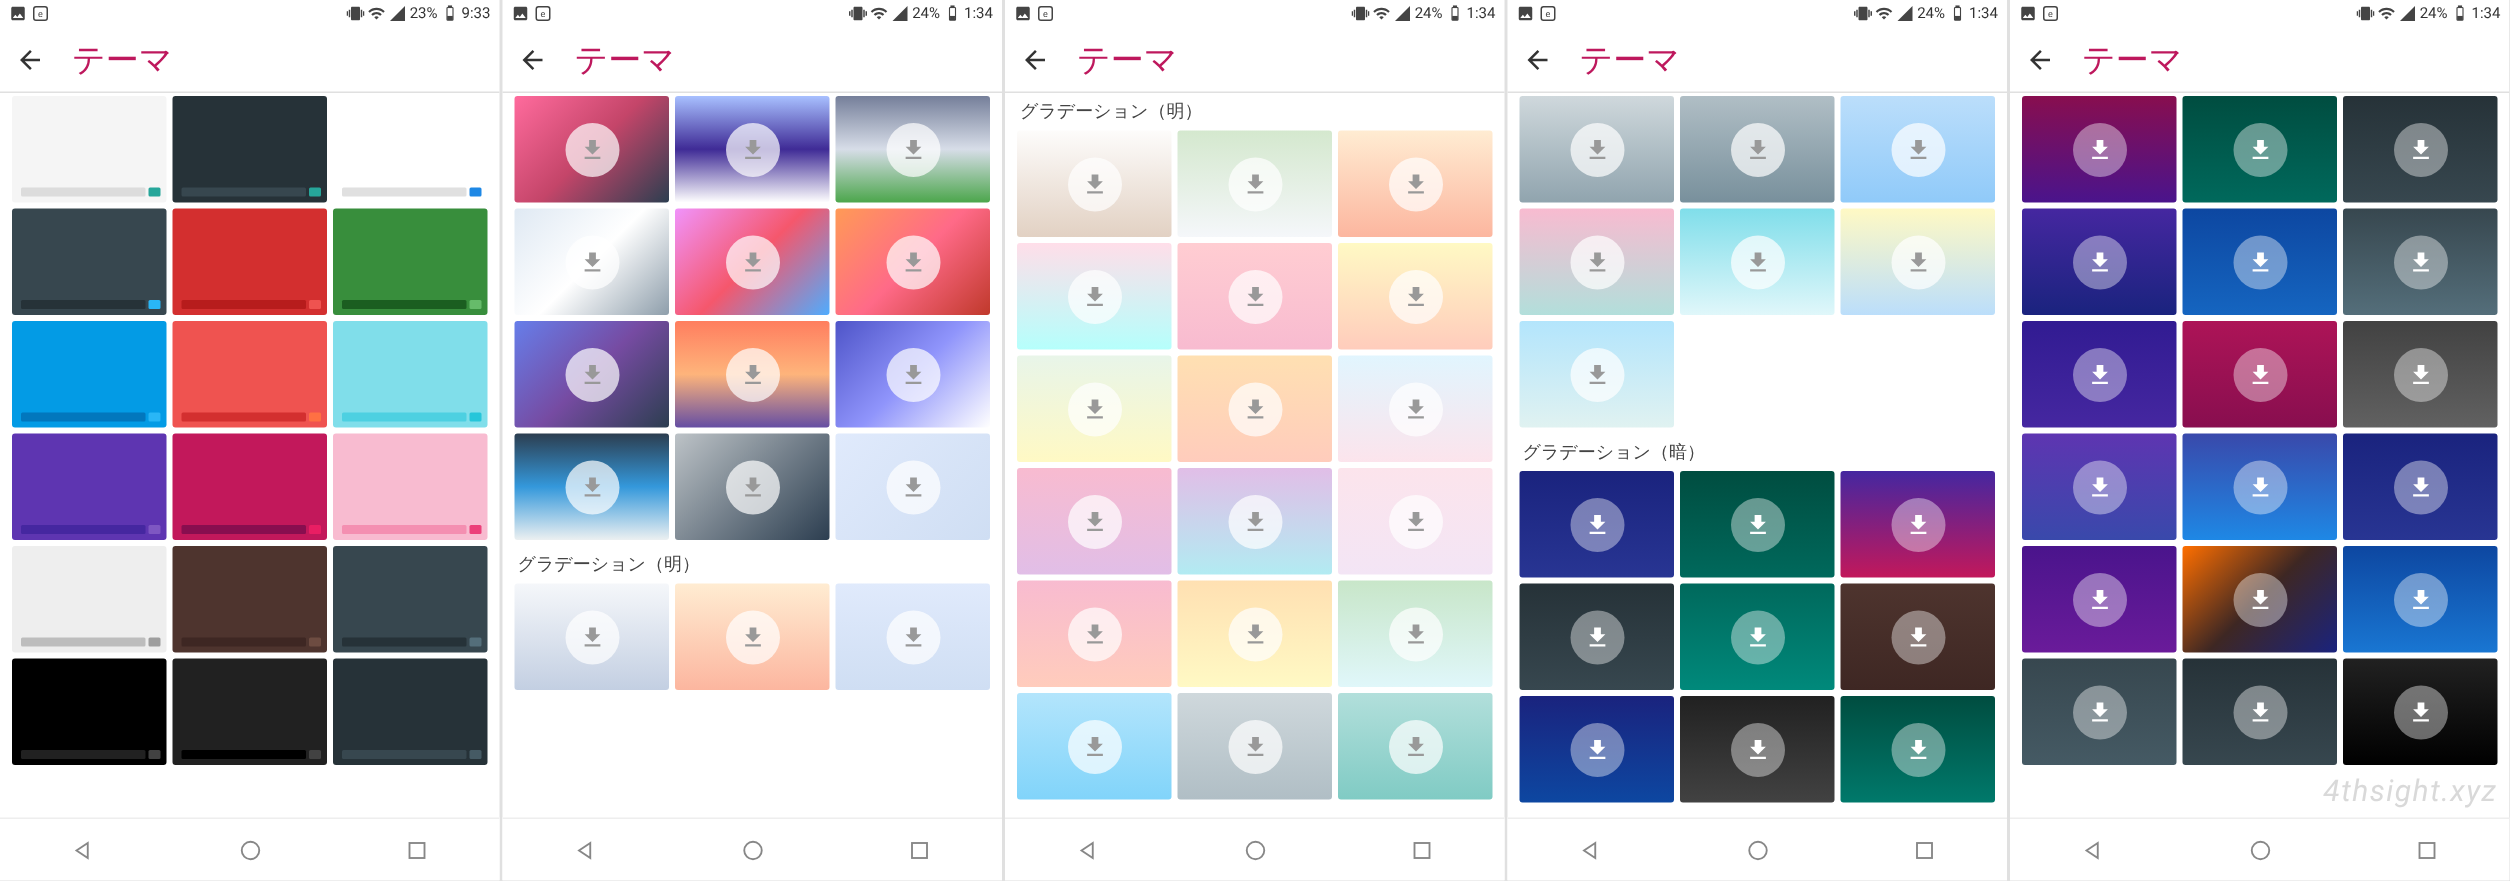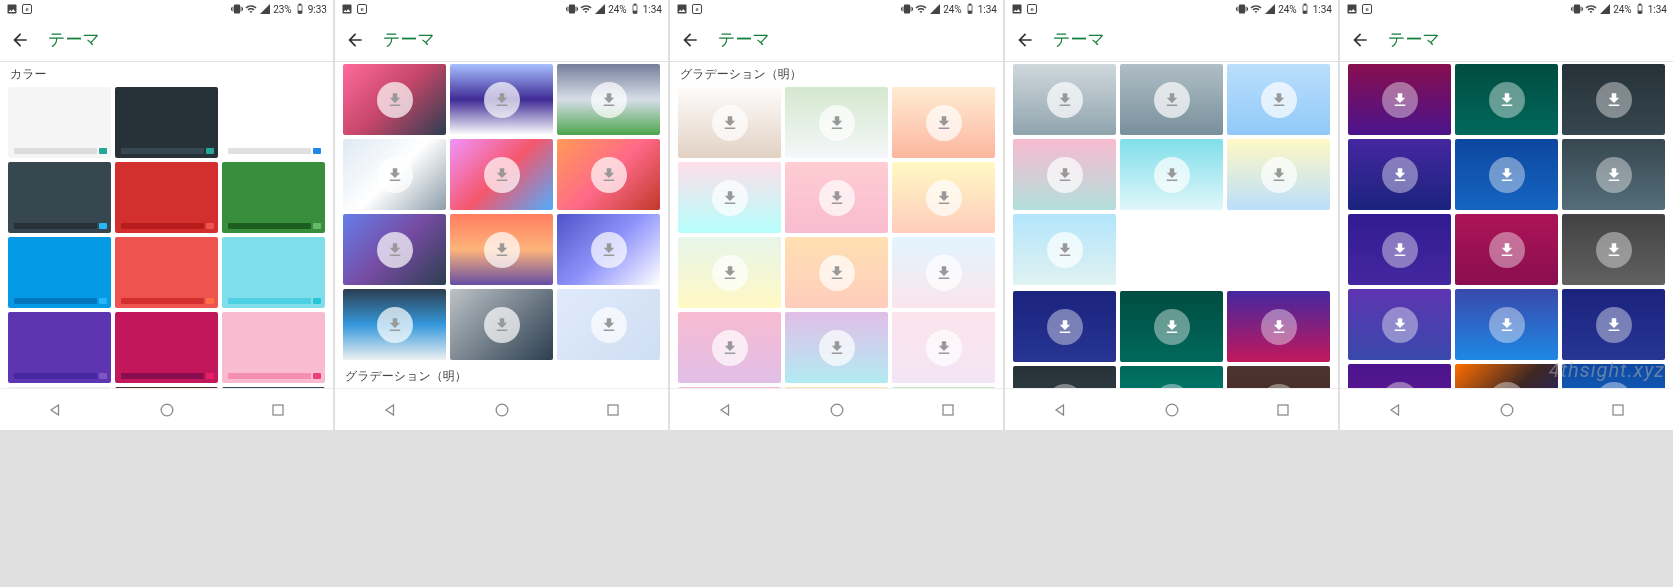--- a/index.html
+++ b/index.html
@@ -6,21 +6,21 @@
 body {
   font-family: -apple-system, BlinkMacSystemFont, "Segoe UI", Roboto, sans-serif;
   background: #e0e0e0;
   display: flex;
   gap: 2px;
   width: 1673px;
   height: 587px;
 }
 .phone {
   width: 333px;
-  height: 430px;
+  height: 587px;
   background: #fff;
   display: flex;
   flex-direction: column;
   position: relative;
 }
 .status-bar {
   height: 18px;
   display: flex;
   align-items: center;
   justify-content: space-between;
@@ -33,21 +33,21 @@
 .status-icon { width: 12px; height: 12px; display: inline-flex; align-items: center; justify-content: center; }
 .header {
   height: 44px;
   display: flex;
   align-items: center;
   padding: 0 10px;
   gap: 18px;
   border-bottom: 1px solid #e0e0e0;
 }
 .back-arrow { width: 20px; height: 20px; cursor: pointer; }
-.header-title { font-size: 17px; color: #15803d; }
+.header-title { font-size: 22px; color: #be185d; }
 .content { flex: 1; overflow-y: hidden; padding: 0 4px; }
 .section-label { font-size: 12px; color: #444; padding: 4px 6px 2px; }
 .grid {
   display: grid;
   grid-template-columns: repeat(3, 1fr);
   gap: 4px;
   padding: 2px 4px 4px;
 }
 .tile {
   aspect-ratio: 1.45;
@@ -150,21 +150,20 @@
       <span>9:33</span>
     </div>
     </div>
     <div class="header">
     <span class="back-arrow"><svg viewBox="0 0 24 24" fill="#333">
           <path d="M20 11H7.83l5.59-5.59L12 4l-8 8 8 8 1.41-1.41L7.83 13H20v-2z"></path>
         </svg></span>
     <span class="header-title">テーマ</span>
     </div>
     <div class="content">
-      <div class="section-label">カラー</div>
       <div class="grid">
         <div class="tile" style="background: rgb(245, 245, 245);">
           <div class="tile-bar" style="background: rgb(220, 220, 220);"></div>
           <div class="tile-accent" style="background: rgb(38, 166, 154);"></div>
         </div>
         <div class="tile" style="background: rgb(38, 50, 56);">
           <div class="tile-bar" style="background: rgb(55, 71, 79);"></div>
           <div class="tile-accent" style="background: rgb(38, 166, 154);"></div>
         </div>
         <div class="tile" style="background: rgb(255, 255, 255);">
@@ -701,20 +700,21 @@
           </div>
         </div>
         <div class="tile" style="background: linear-gradient(rgb(179, 229, 252), rgb(224, 242, 241));">
           <div class="dl-overlay">
             <svg viewBox="0 0 24 24" fill="#999">
               <path d="M19 9h-4V3H9v6H5l7 7 7-7zM5 18v2h14v-2H5z"></path>
             </svg>
           </div>
         </div>
       </div>
+      <div class="section-label">グラデーション（暗）</div>
       <div class="grid">
         <div class="tile" style="background: linear-gradient(rgb(26, 35, 126), rgb(40, 53, 147));">
           <div class="dl-overlay dark">
             <svg viewBox="0 0 24 24" fill="#fff">
               <path d="M19 9h-4V3H9v6H5l7 7 7-7zM5 18v2h14v-2H5z"></path>
             </svg>
           </div>
         </div>
         <div class="tile" style="background: linear-gradient(rgb(0, 77, 64), rgb(0, 105, 92));">
           <div class="dl-overlay dark">

